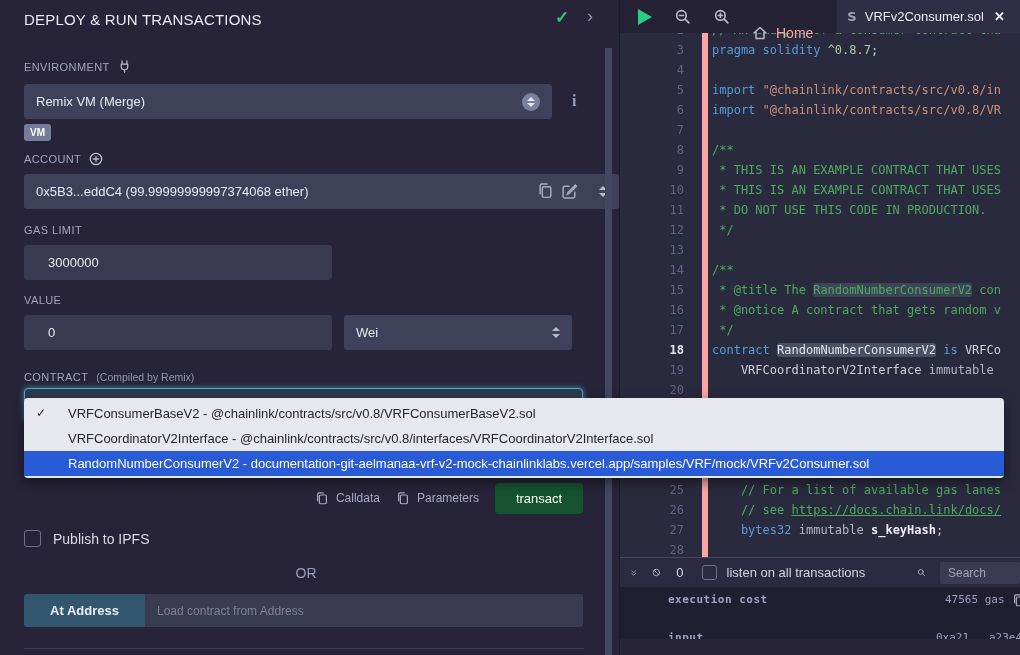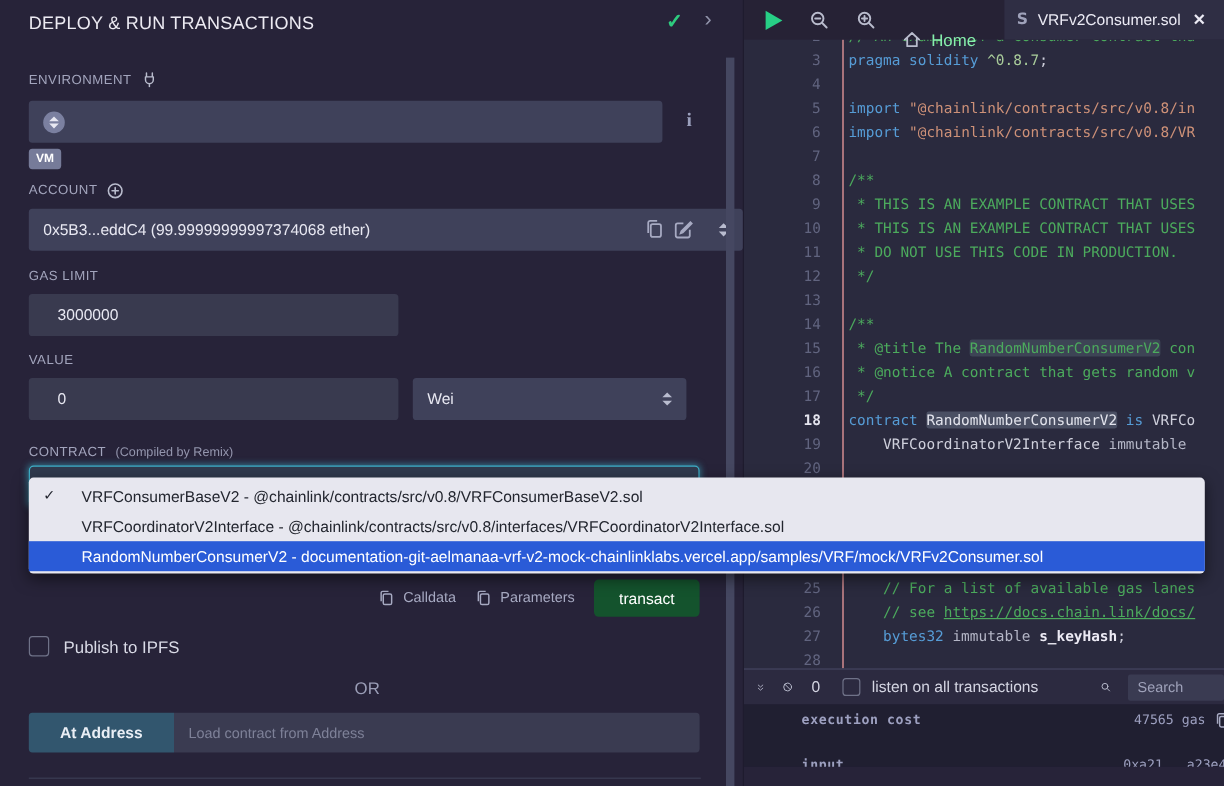--- a/index.html
+++ b/index.html
@@ -83,35 +83,35 @@
   .panel-scrollbar { position:absolute; left:605px; top:48px; width:7px; height:607px;
     background:#454761; cursor:pointer; }
 
   
   .editor { position:absolute; left:620px; top:0; width:400px; height:557px; background:#2a2a3e; overflow:hidden; }
   .tabbar { position:absolute; left:0; top:0; width:400px; height:33px; background:#262235;
     display:flex; align-items:center; z-index:10; }
   .play-icon { margin-left:18px; width:0; height:0; border-left:14px solid #27cf86;
     border-top:8px solid transparent; border-bottom:8px solid transparent; cursor:pointer; }
   .mag-icon { margin-left:22px; cursor:pointer; }
-  .home-tab { margin-left:22px; display:flex; align-items:flex-start; gap:8px; color:#86efac;
+  .home-tab { margin-left:22px; display:flex; align-items:flex-start; gap:8px; color:#fca5a5;
     font-size:14px; cursor:pointer;margin-top:32px; }
   .file-tab { margin-left:24px; height:33px; flex:1; background:#2f2e44; display:flex;
     align-items:center; gap:8px; padding:0 10px; cursor:pointer; }
   .sol-icon { color:#9fa2ba; font-size:13px; font-weight:bold; font-family:"DejaVu Sans",sans-serif; }
   .file-tab-label { color:#ecebf5; font-size:13px; }
   .tab-close { color:#ecebf5; font-size:13px; font-weight:bold; margin-left:2px; cursor:pointer; }
 
   .code-area { position:absolute; left:0; top:33px; width:400px; height:524px; overflow:hidden; }
   .code-rows { position:absolute; left:0; top:-13px; width:400px; }
   .crow { display:flex; height:20px; line-height:20px;
     font-family:"DejaVu Sans Mono",monospace; font-size:12px; white-space:pre; }
   .ln { width:64px; flex:none; text-align:right; color:#61647f; }
   .ln.active { color:#e4e4ee; font-weight:bold; }
-  .ct { margin-left:18px; border-left:1px solid #fca5a5; padding-left:4px; color:#cfd0dc; }
+  .ct { margin-left:18px; border-left:6px solid #fca5a5; padding-left:4px; color:#cfd0dc; }
   .tk-k { color:#569cd6; } .tk-c { color:#4cab5d; } .tk-s { color:#ce9178; }
   .tk-n { color:#a9cc9a; } .tk-p { color:#cfd0dc; } .tk-m { color:#b4b6c6; }
   .tk-b { color:#eceaf4; font-weight:bold; }
   .tk-hp { color:#e2e3ec; background:#4a4f63; border-radius:2px; }
   .tk-hc { color:#4cab5d; background:#3d4455; border-radius:2px; }
   .tk-lk { color:#4cab5d; text-decoration:underline;margin-top:20px; }
 
   
   .terminal { position:absolute; left:620px; top:557px; width:400px; height:98px; }
   .term-bar { position:absolute; left:0; top:0; width:400px; height:30px; background:#2c2a40;
@@ -144,20 +144,21 @@
       <div class="hdr-chevron">›</div>
     </div>
 
     <div class="sec-label" style="left:24px; top:60px;">
       <span>ENVIRONMENT</span>
       <svg class="lineicon" width="13" height="13" viewBox="0 0 16 16">
           <path d="M5 1v4 M11 1v4 M4 5h8v3a4 4 0 0 1-8 0z M8 12v3"></path>
         </svg>
     </div>
     <div class="select-box" style="left:24px; top:84px; width:528px;">
+      <span class="sel-text">Remix VM (Merge)</span>
       <span class="circle-updown">
           <span class="tri-up"></span>
           <span class="tri-down"></span>
         </span>
     </div>
     <div class="info-icon">i</div>
     <div class="vm-badge">VM</div>
 
     <div class="sec-label" style="left:24px; top:152px;">
       <span>ACCOUNT</span>

